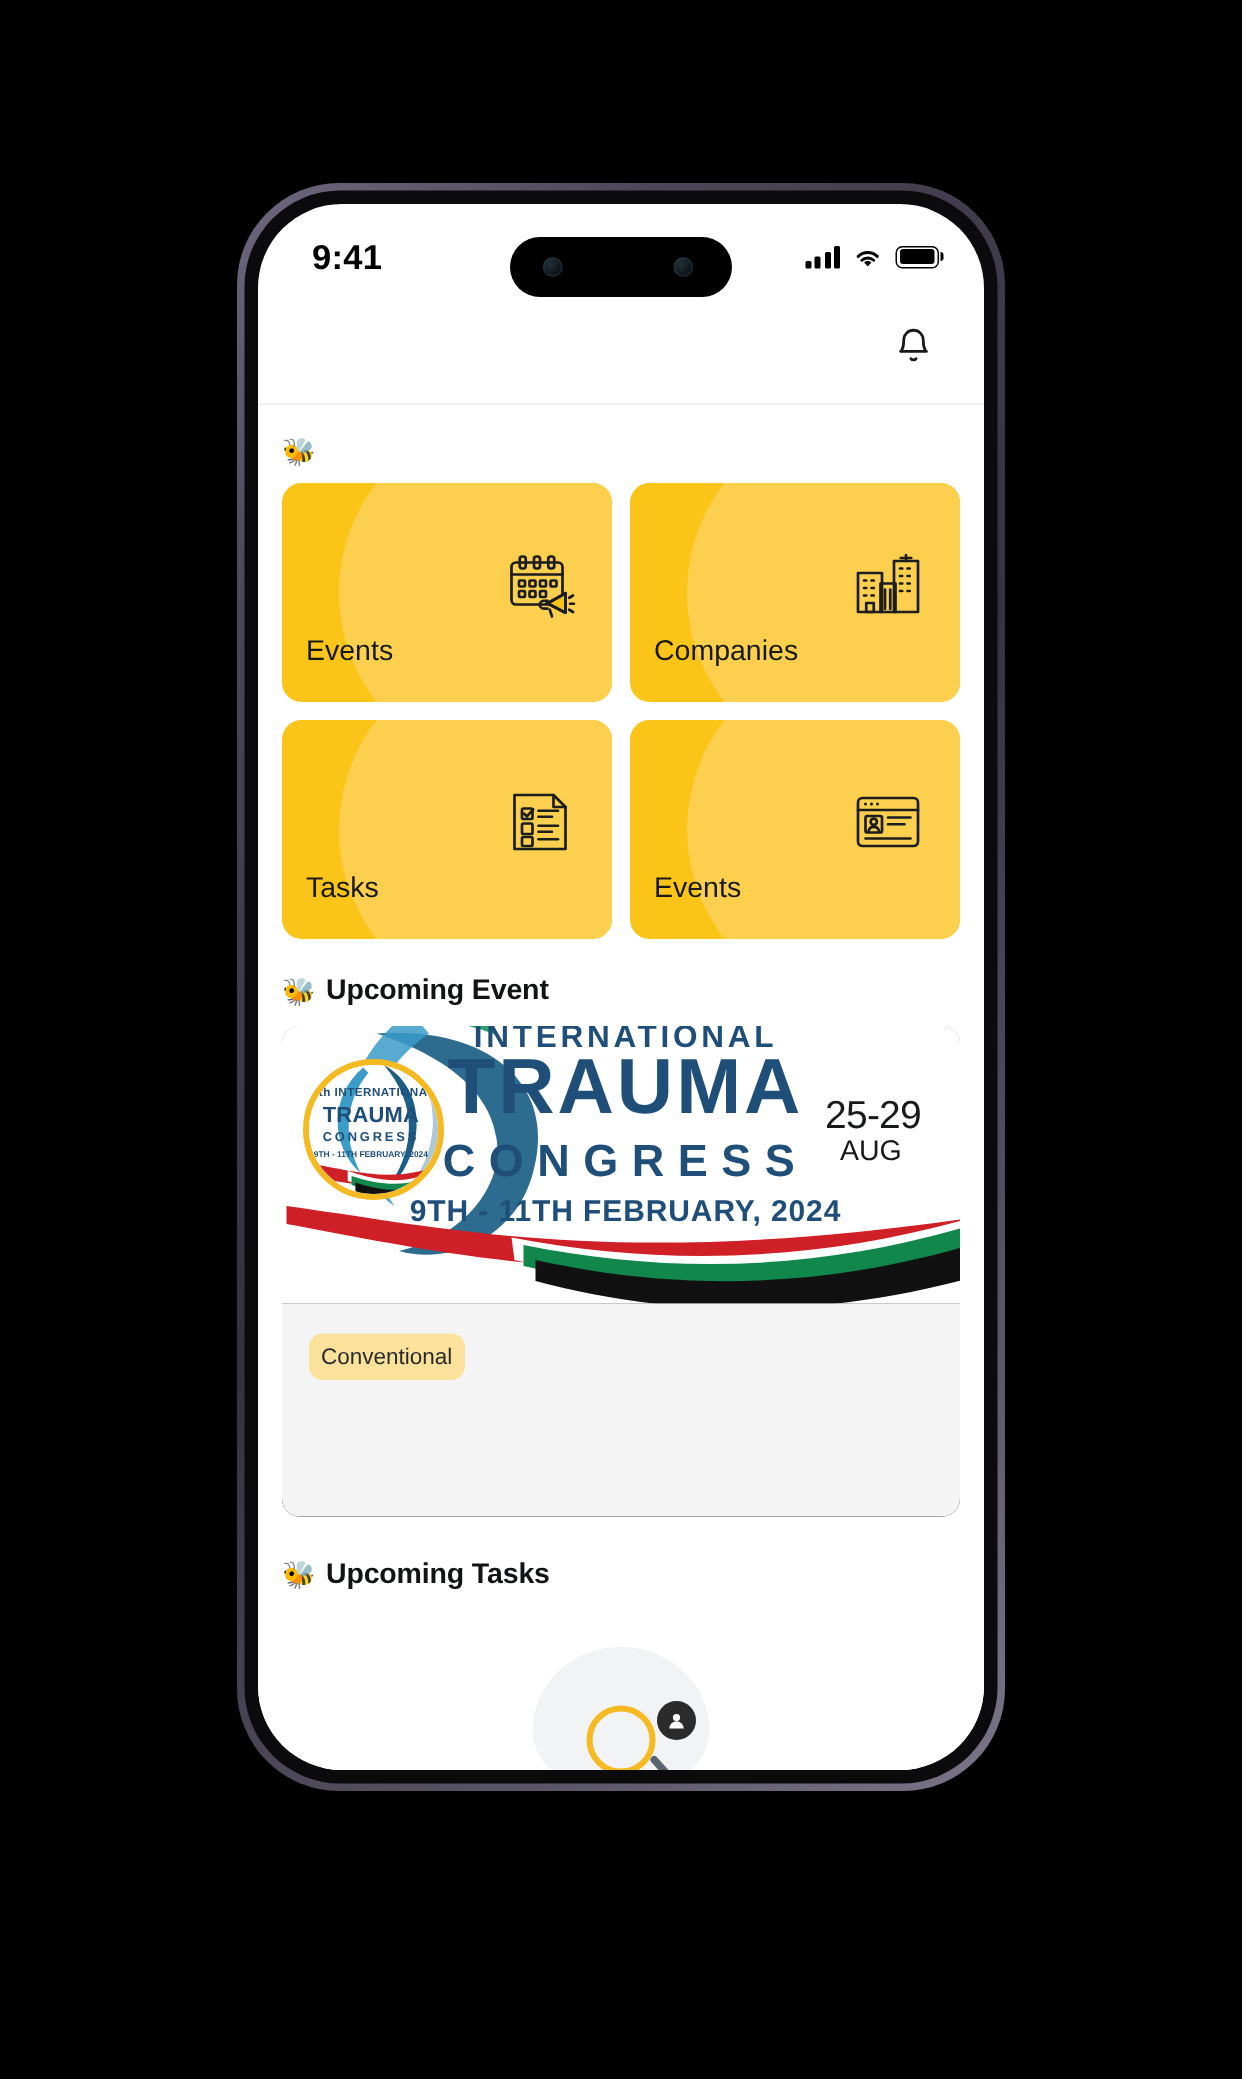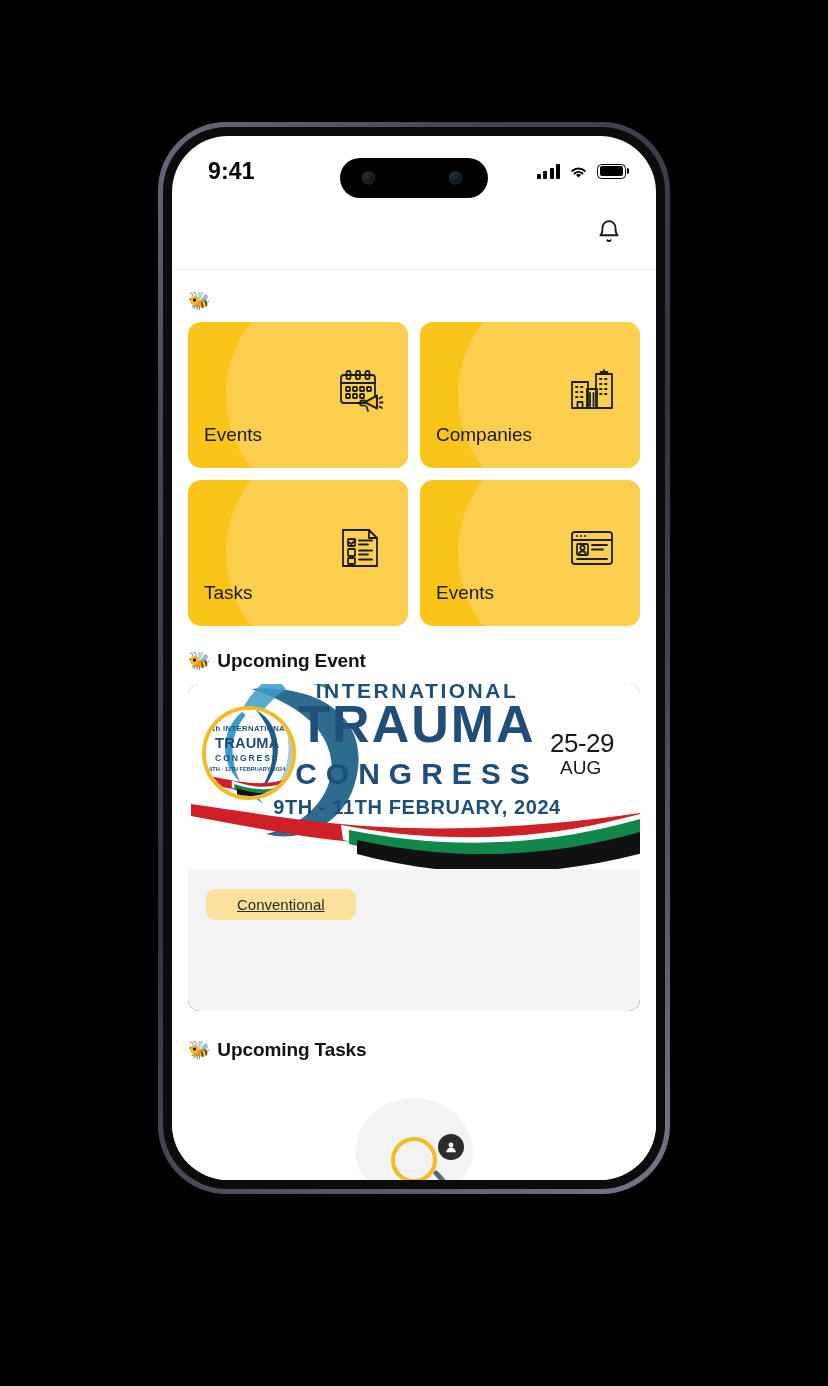--- a/index.html
+++ b/index.html
@@ -194,23 +194,22 @@
   }
   .event-name {
     font-size: 21px; font-weight: 700; color: #141618;
     margin-bottom: 20px; letter-spacing: -0.2px;
   }
   .badge {
     display: inline-block;
     background: #FBE29C;
     color: #2a2a2a;
     font-size: 15px;
-    padding: 7px 31px;
+    padding: 7px 8px;
     border-radius: 9px;
-    text-decoration: underline;
   }
 
   
   .bottom-nav {
     position: absolute;
     left: 0; right: 0; bottom: -36px;
     height: 110px;
     display: flex; align-items: center; justify-content: center;
     pointer-events: none;
   }

